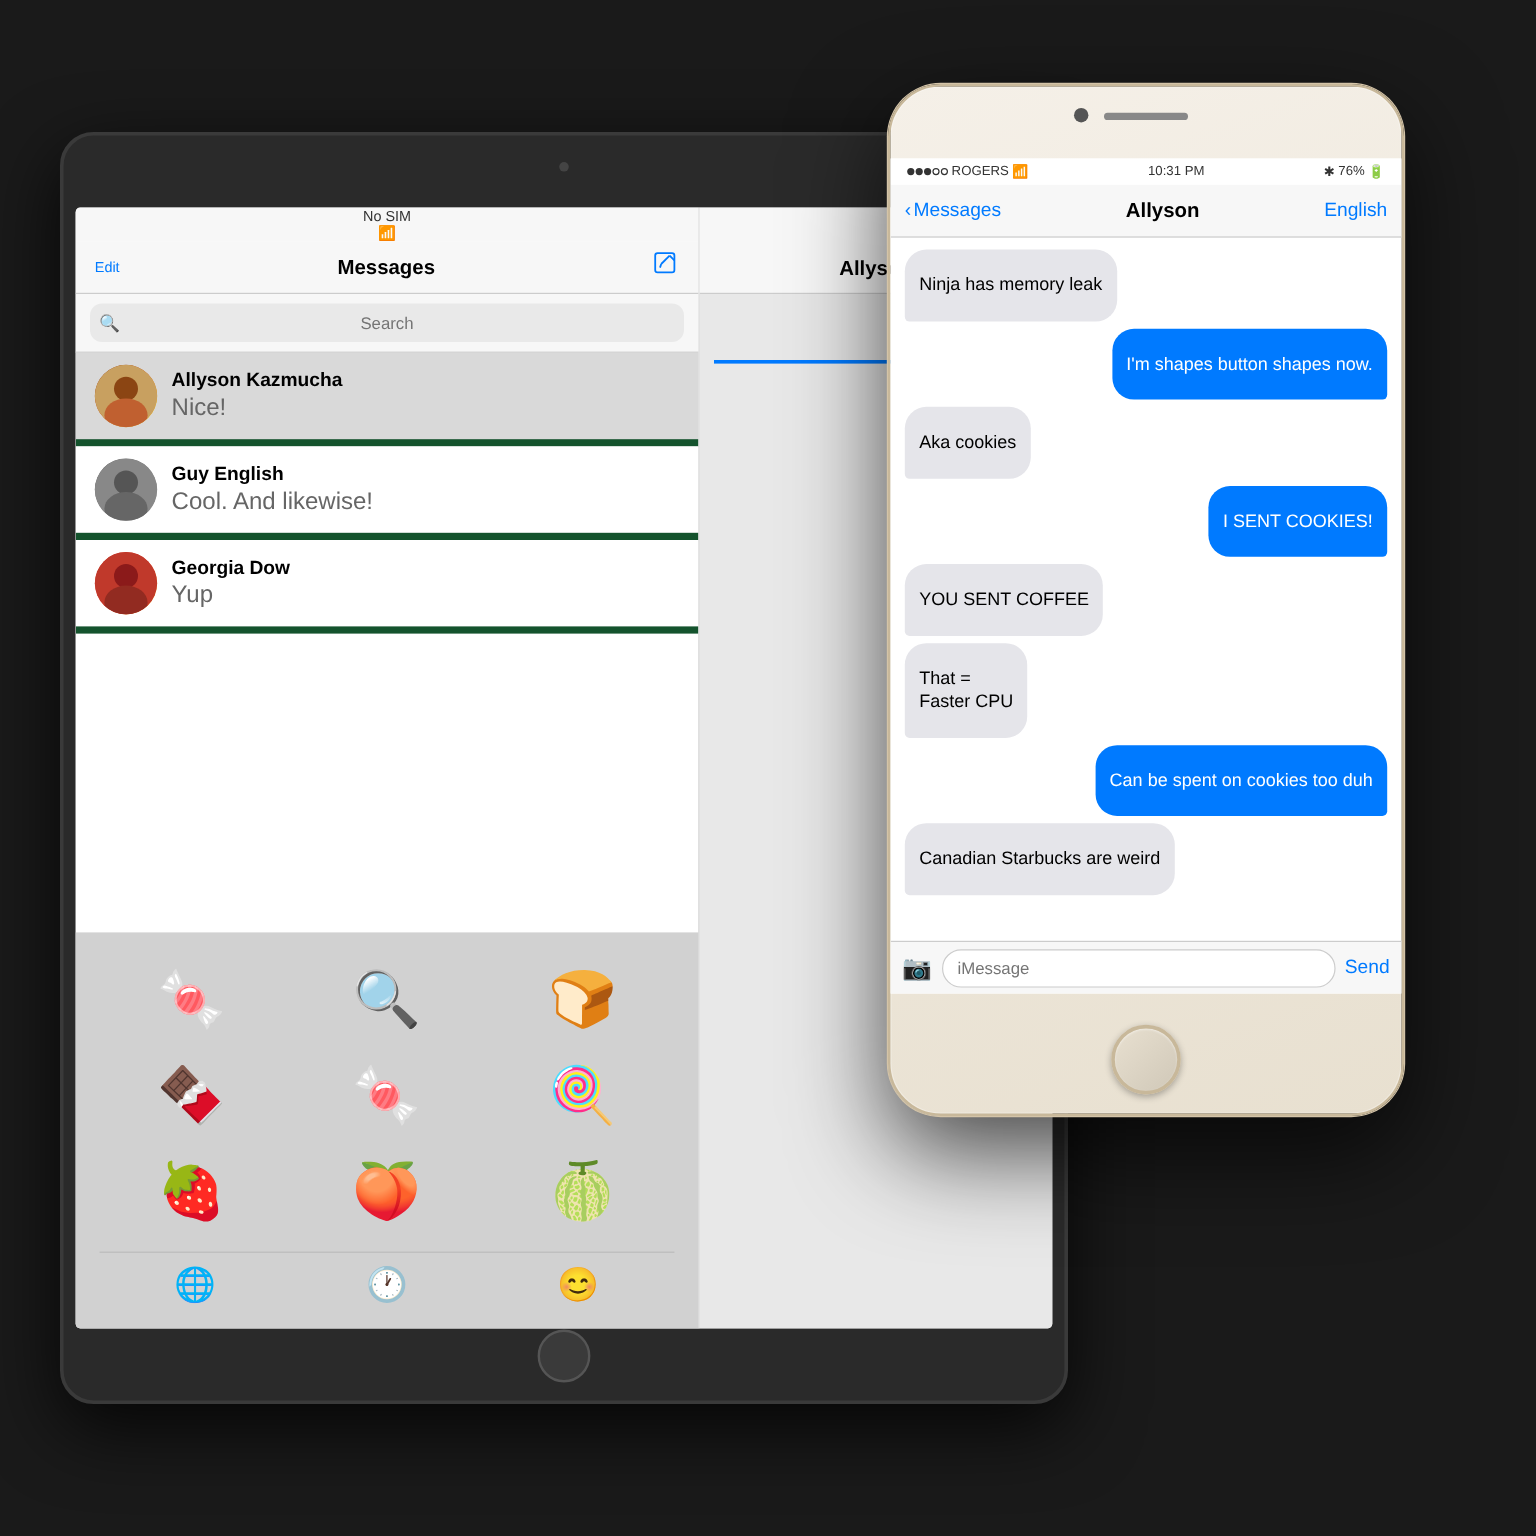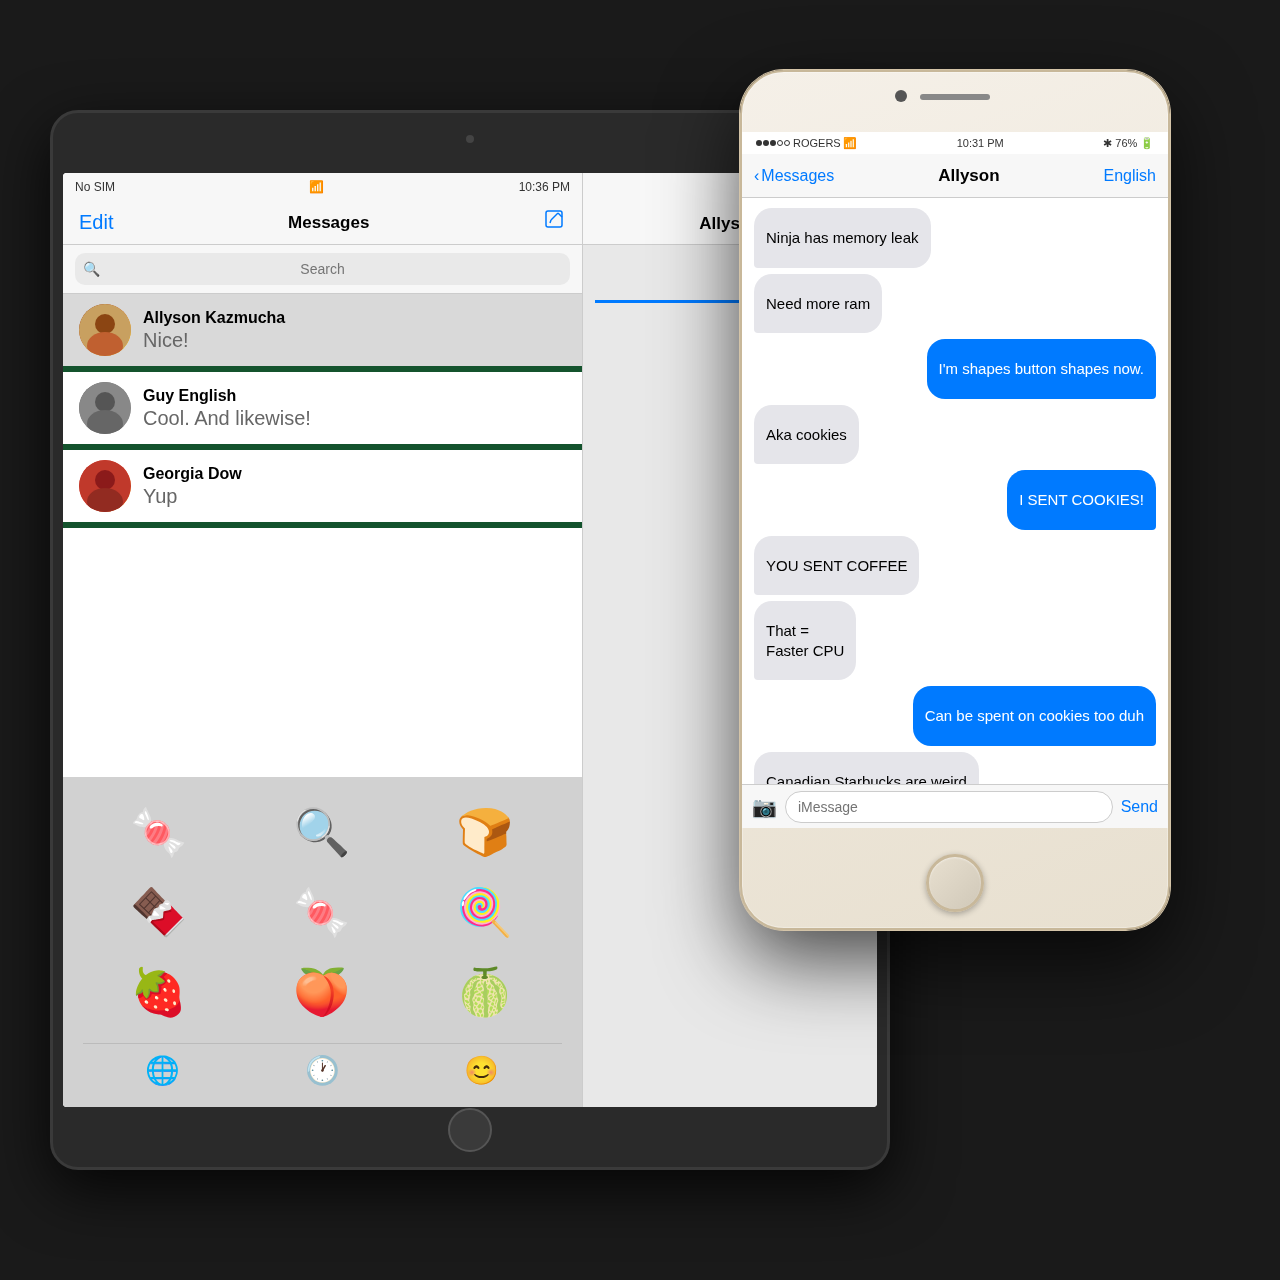--- a/index.html
+++ b/index.html
@@ -81,40 +81,41 @@
 
     .ipad-status-bar {
       background: #f7f7f7;
       height: 28px;
       display: flex;
       align-items: center;
       justify-content: space-between;
       padding: 0 12px;
       font-size: 12px;
       color: #333;
+      flex-direction: column;
     }
 
     .ipad-nav-bar {
       background: #f7f7f7;
       height: 44px;
       display: flex;
       align-items: center;
       justify-content: space-between;
       padding: 0 16px;
       border-bottom: 1px solid #ccc;
     }
 
     .ipad-nav-title {
       font-size: 17px;
       font-weight: 600;
       color: #000;
     }
 
     .ipad-nav-edit {
-      font-size: 20px;
+      font-size: 12px;
       color: #007AFF;
     }
 
     .ipad-nav-compose {
       font-size: 20px;
       color: #007AFF;
     }
 
     .ipad-search {
       padding: 8px 12px;
@@ -643,23 +644,20 @@
           <span>Messages</span>
         </div>
         <span class="iphone-nav-title">Allyson</span>
         <span class="iphone-nav-contact">English</span>
       </div>
 
       <div class="messages-scroll">
         <div class="bubble-row received">
           <div class="bubble received">Ninja has memory leak</div>
         </div>
-        <div class="bubble-row received">
-          <div class="bubble received">Need more ram</div>
-        </div>
         <div class="bubble-row sent">
           <div class="bubble sent">I'm shapes button shapes now.</div>
         </div>
         <div class="bubble-row received">
           <div class="bubble received">Aka cookies</div>
         </div>
         <div class="bubble-row sent">
           <div class="bubble sent">I SENT COOKIES!</div>
         </div>
         <div class="bubble-row received">

